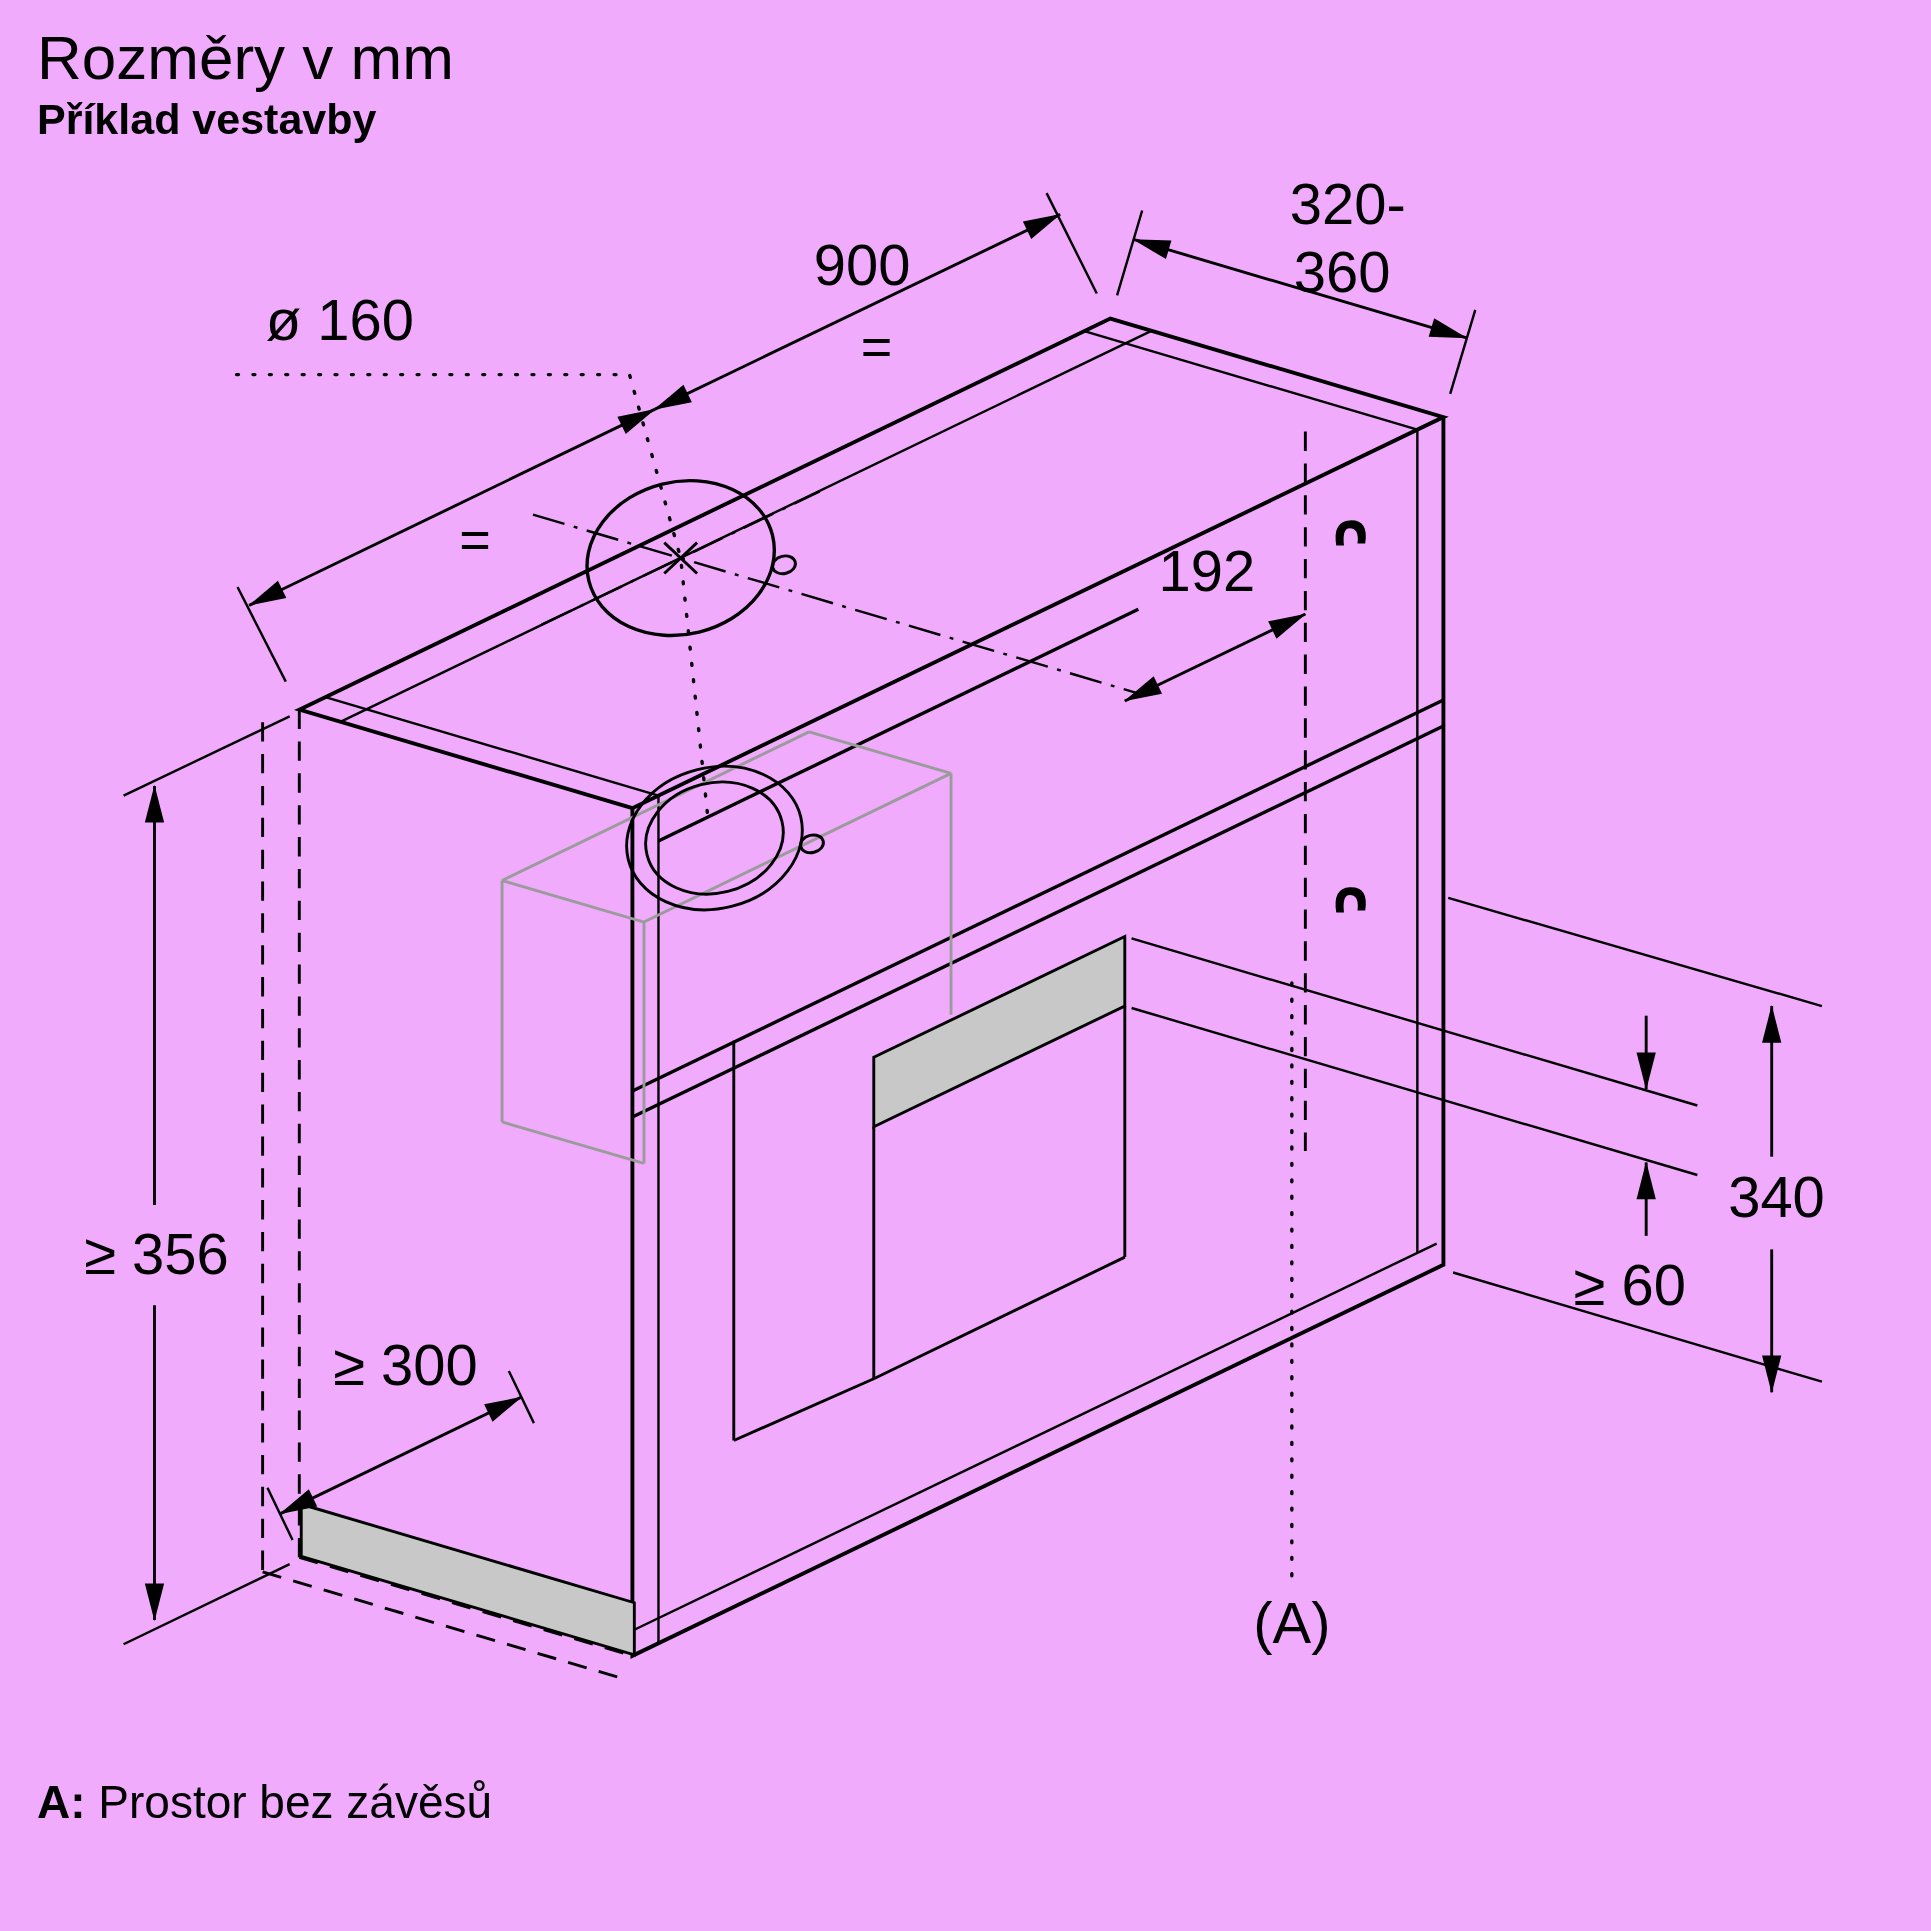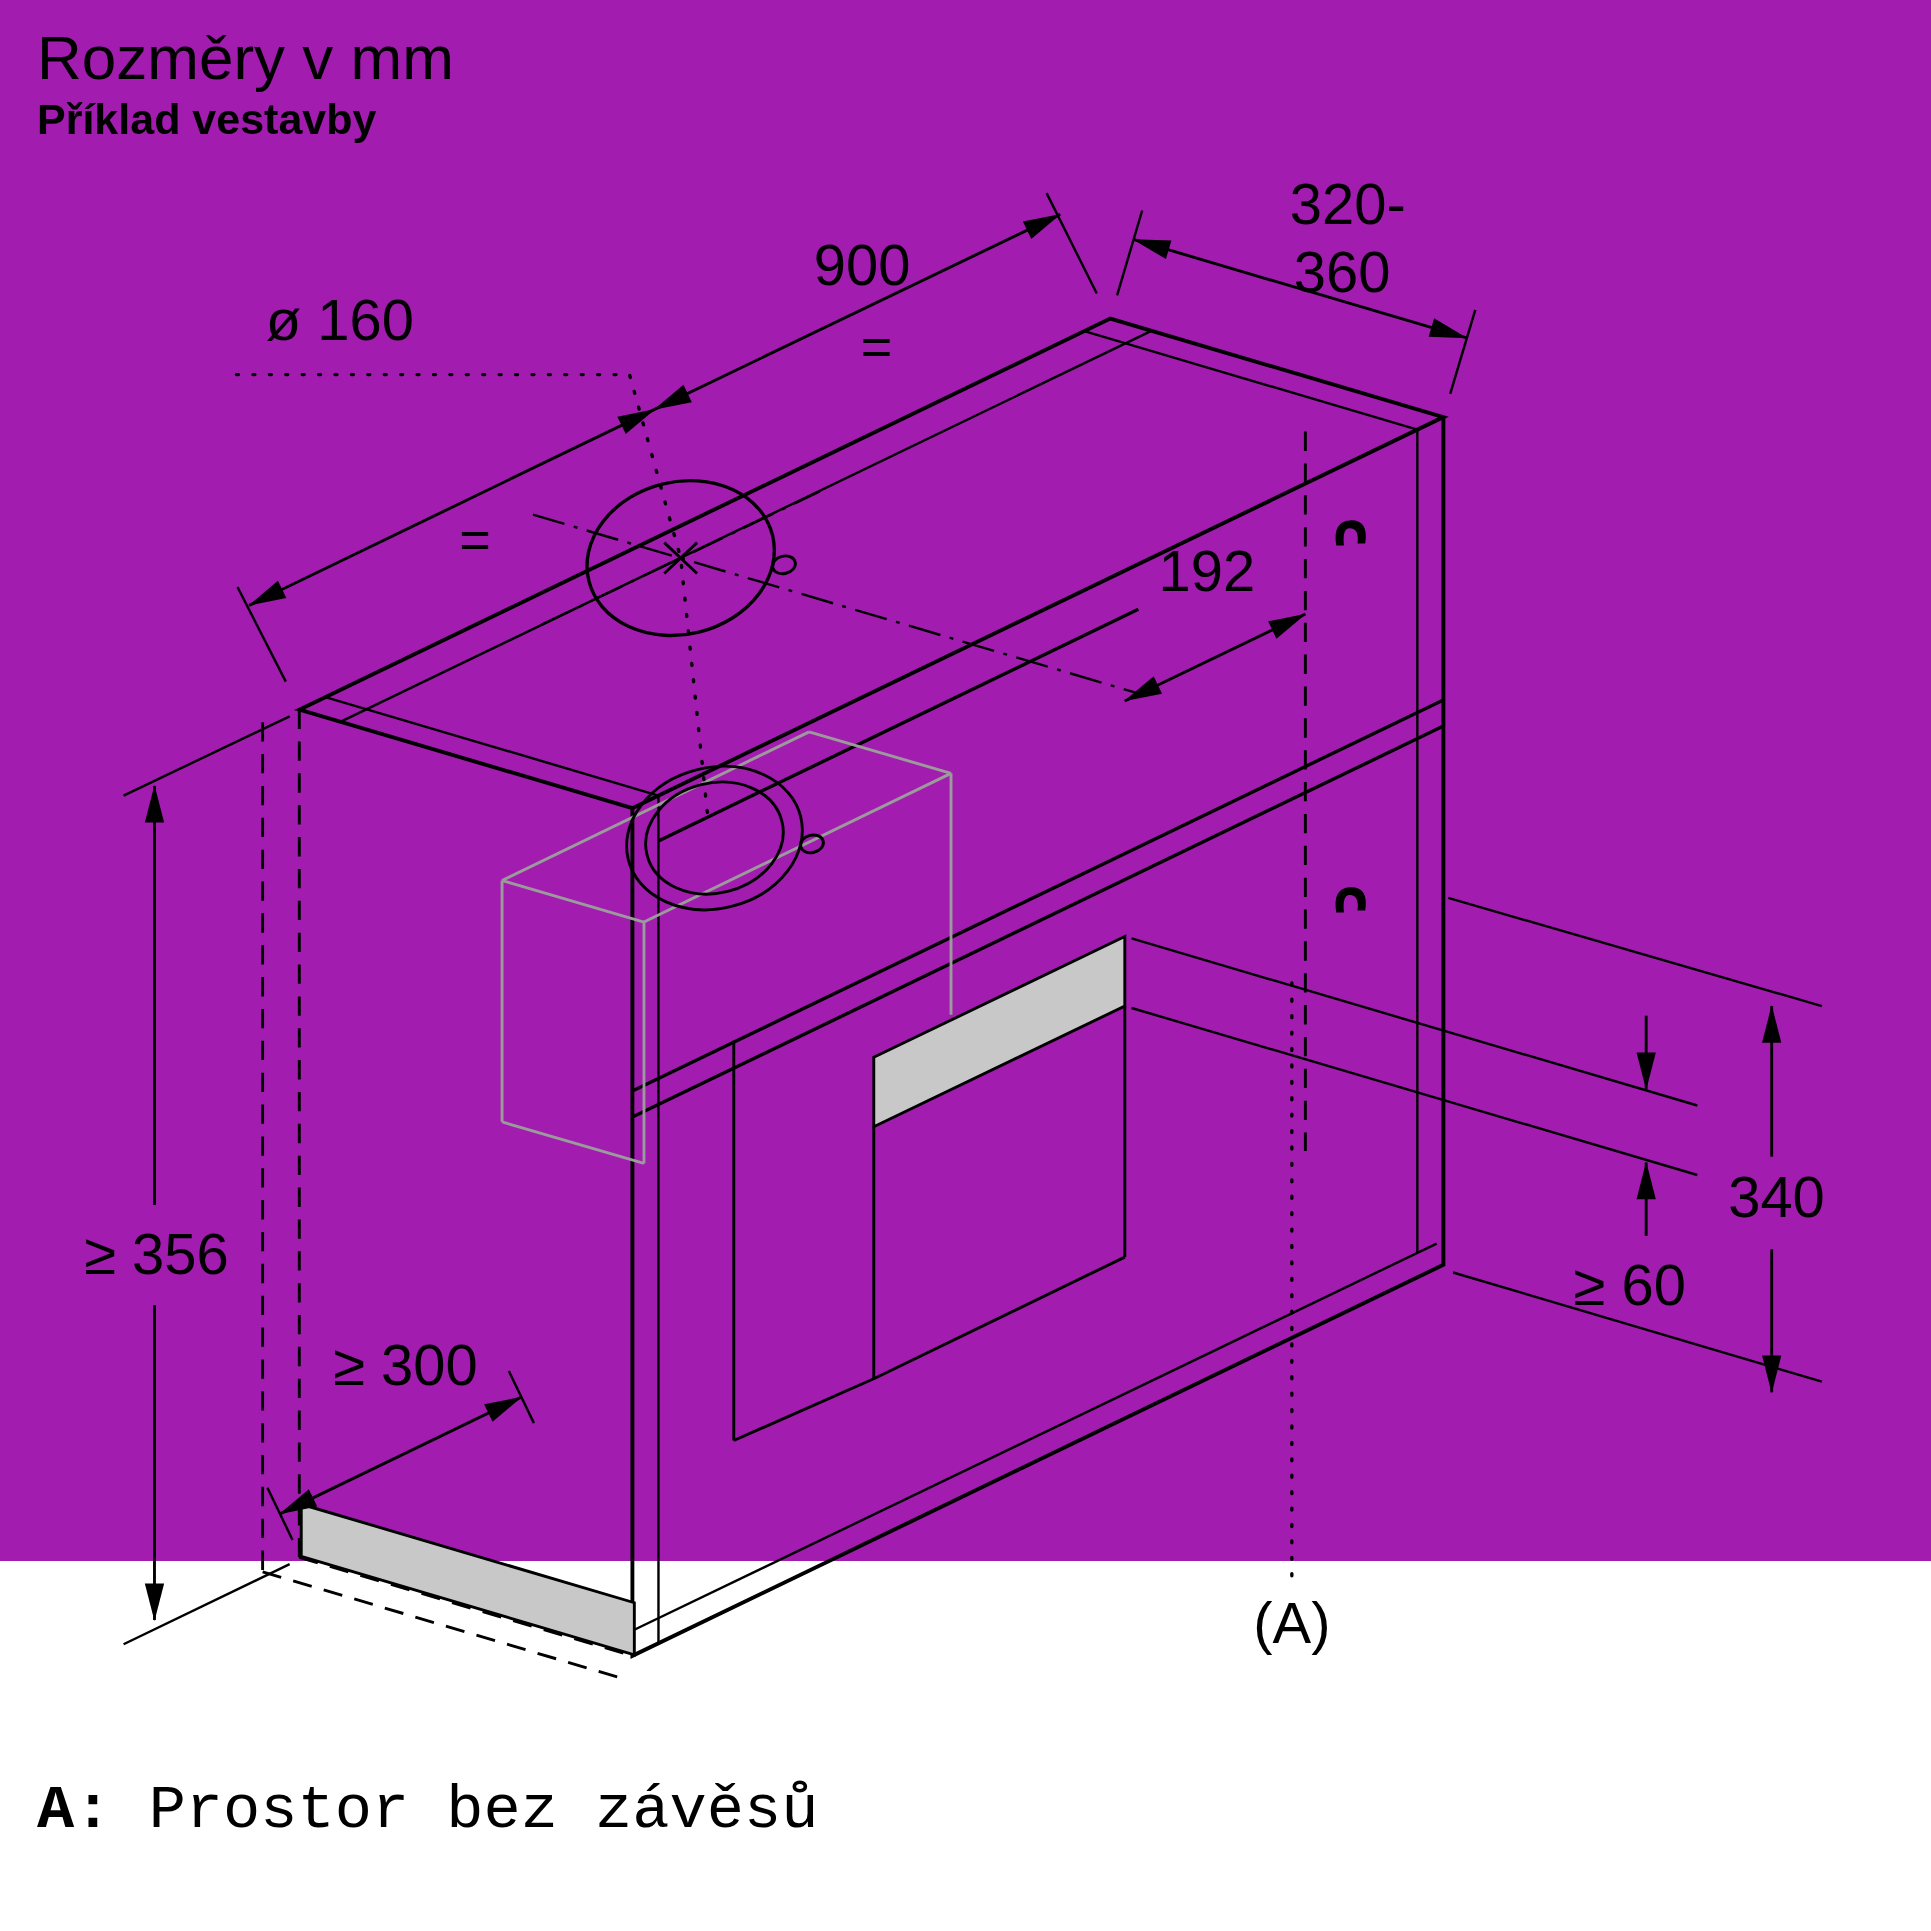--- a/index.html
+++ b/index.html
@@ -7,22 +7,22 @@
     padding: 0;
     background: #ffffff;
     width: 1931px;
     height: 1931px;
     overflow: hidden;
     font-family: "Liberation Sans", sans-serif;
   }
   .stage {
     position: relative;
     width: 1931px;
-    height: 1561px;
-    background: #a21caf;
+    height: 1931px;
+    background: #f0abfc;
   }
   .header {
     position: absolute;
     left: 37px;
     top: 21px;
     color: #000;
   }
   .header .line1 {
     font-size: 62px;
     font-weight: 400;
@@ -30,23 +30,22 @@
   }
   .header .line2 {
     font-size: 43px;
     font-weight: 700;
     line-height: 1.18;
   }
   .footer {
     position: absolute;
     left: 37px;
     top: 1775px;
-    font-size: 62px;
+    font-size: 46px;
     color: #000;
-    font-family: Liberation Mono, monospace;
   }
   .footer .a-label { font-weight: 700; }
   .footer .a-text { font-weight: 400; }
   svg.diagram {
     position: absolute;
     left: 0;
     top: 0;
   }
   svg.diagram text {
     font-family: "Liberation Sans", sans-serif;

